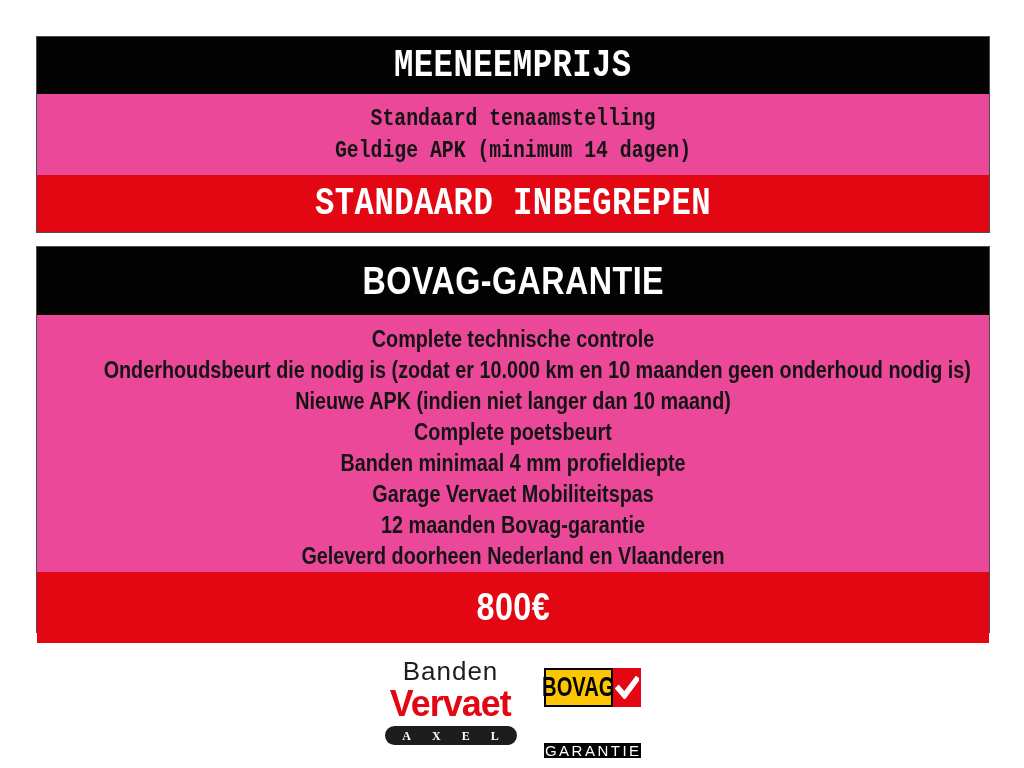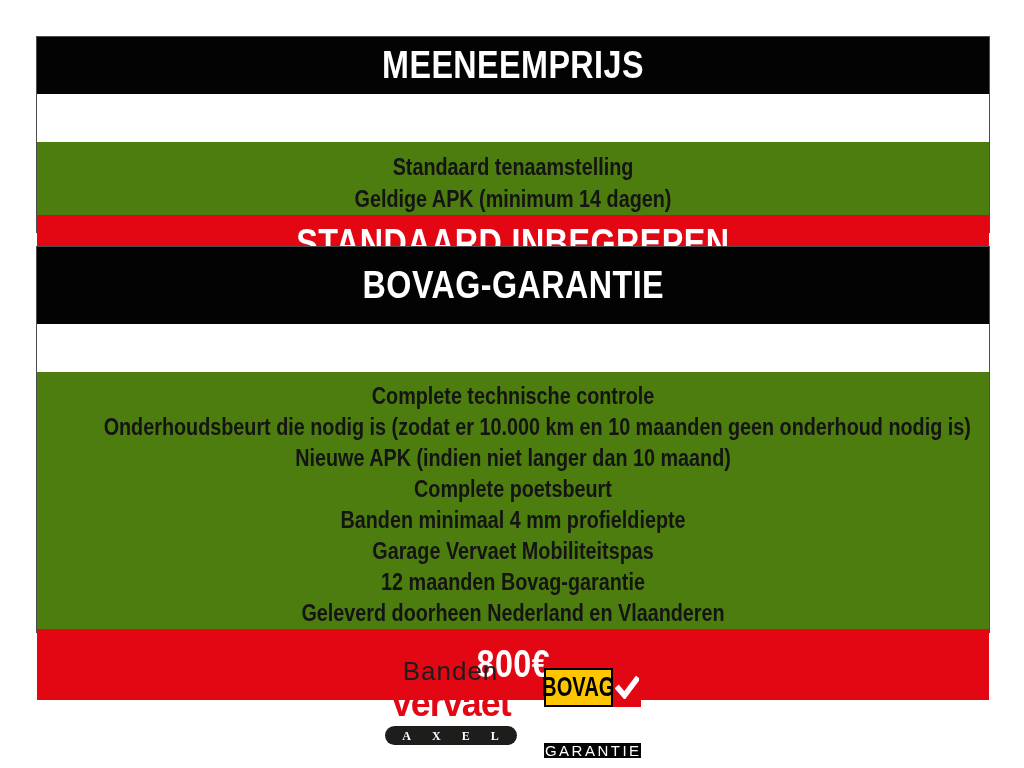--- a/index.html
+++ b/index.html
@@ -17,53 +17,52 @@
   }
   .box {
     position: absolute;
     left: 36px;
     width: 954px;
     border: 1px solid #4d4d4d;
     display: flex;
     flex-direction: column;
     background: #ffffff;
   }
-  .box-1 { top: 36px;  height: 197px; }
+  .box-1 { top: 36px;  height: 197px; font-family: Liberation Mono, monospace; }
   .box-2 { top: 246px; height: 387px; }
 
   .bar {
     flex: none;
     display: flex;
     align-items: center;
     justify-content: center;
     overflow: visible;
   }
   .bar-black { background: #030303; }
   .bar-red   { background: #e30613; }
   .box-1 .bar-black { height: 57px; }
   .box-1 .bar-red   { height: 57px; }
-  .box-2 .bar-black { height: 77px; }
+  .box-2 .bar-black { height: 68px; }
   .box-2 .bar-red   { height: 71px; }
 
   .bar-text {
     color: #ffffff;
     font-size: 38px;
     font-weight: bold;
     white-space: nowrap;
     display: inline-block;
     transform: scaleX(0.85);
     transform-origin: center;
     letter-spacing: 0.5px;
   }
 
   .box-body {
     flex: 1;
-    background: #4d7c0f;
+    background: #ec4899;
     padding-top: 9px;
-    margin-top: 48px;
   }
   .line {
     font-size: 23px;
     font-weight: bold;
     color: #141414;
     text-align: center;
     white-space: nowrap;
     transform: scaleX(0.86);
     transform-origin: center;
   }

